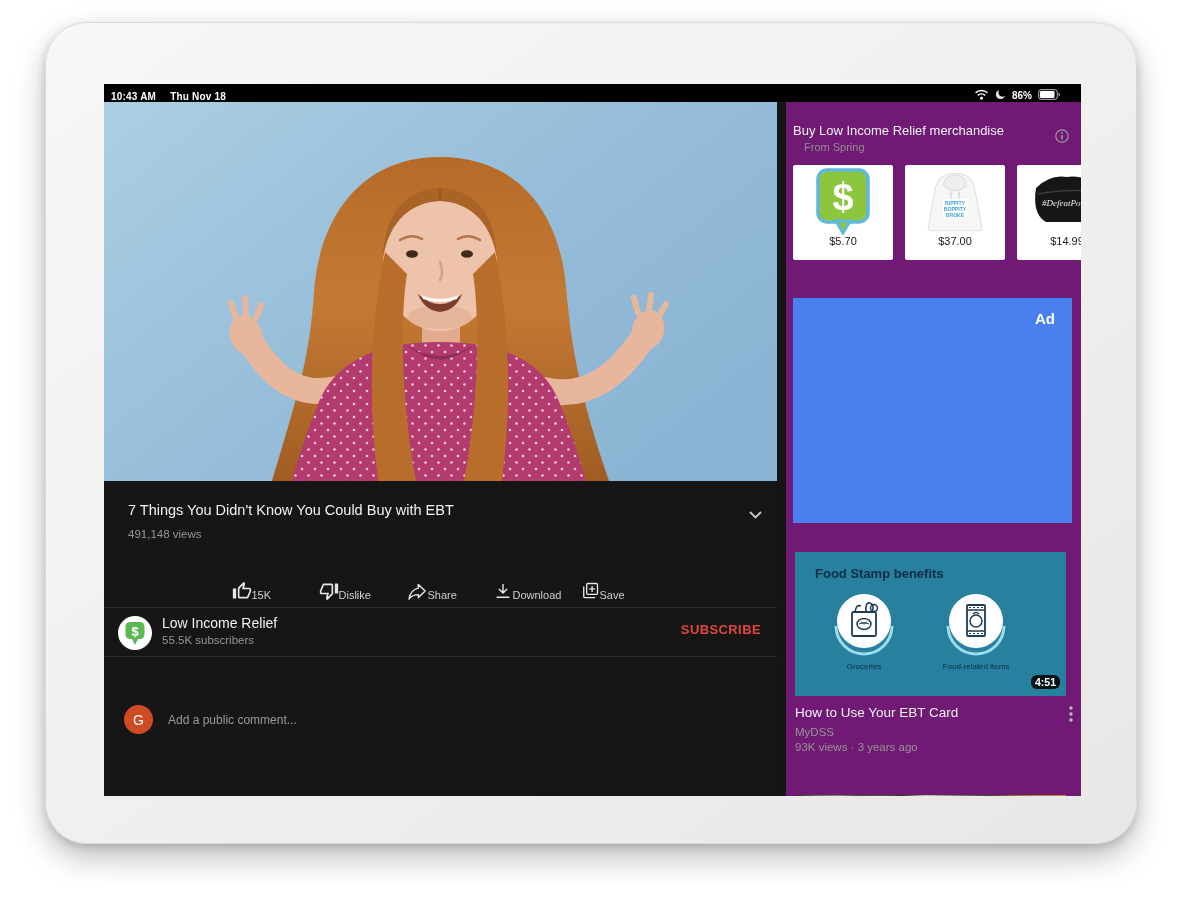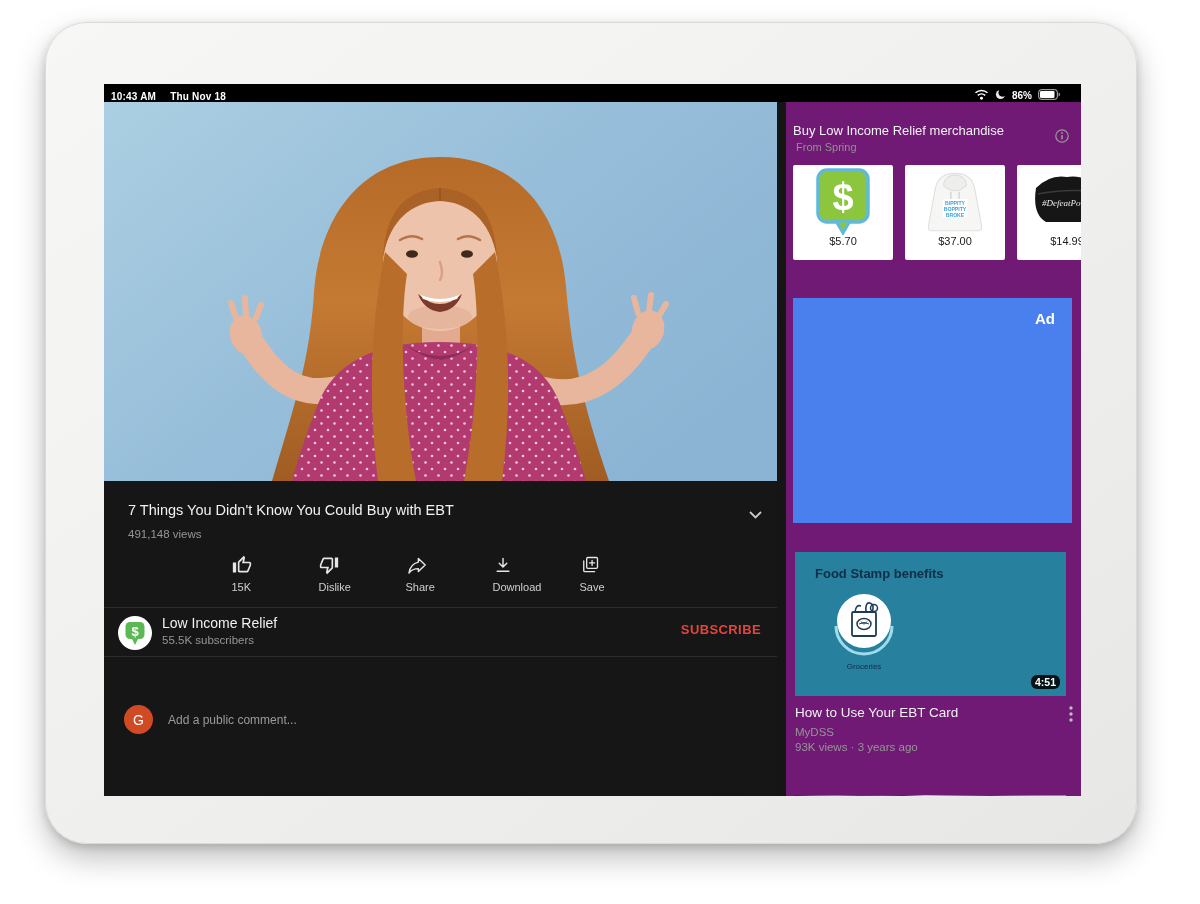--- a/index.html
+++ b/index.html
@@ -28,21 +28,21 @@
   .leftcol { position:absolute; left:0; top:18px; width:673px; height:694px; background:#161616; }
   .video { position:absolute; left:0; top:0; width:673px; height:379px; cursor:pointer; }
 
   .title-row { position:absolute; left:0; top:379px; width:673px; }
   .v-title { position:absolute; left:24px; top:21px; width:580px; color:#f1f1f1; font-size:14.5px; }
   .chevron { position:absolute; right:15px; top:24px; }
   .v-views { position:absolute; left:24px; top:47px; color:#969696; font-size:11.5px; }
 
   .actions { position:absolute; left:0; top:449px; width:673px; height:50px;
     display:flex; justify-content:center; gap:17px; }
-  .action-btn { width:70px; display:flex; flex-direction:column; align-items:flex-start; gap:6px;
+  .action-btn { width:70px; display:flex; flex-direction:row; align-items:flex-end; 
     padding-top:4px; cursor:pointer; }
   .action-btn .lbl { color:#cfcfcf; font-size:11px; }
 
   .divider { position:absolute; left:0; width:673px; height:1px; background:#2b2b2b; }
 
   .channel-row { position:absolute; left:0; top:506px; width:673px; height:48px; }
   .ch-avatar { position:absolute; left:14px; top:8px; width:34px; height:34px; }
   .ch-name { position:absolute; left:58px; top:7px; color:#f1f1f1; font-size:14px; }
   .ch-subs { position:absolute; left:58px; top:26px; color:#969696; font-size:11.5px; }
   .subscribe { position:absolute; right:16px; top:14px; color:#e0453e; font-size:13px; font-weight:700;
@@ -54,21 +54,21 @@
   .sort-ic { position:absolute; right:18px; top:8px; cursor:pointer; }
 
   .comment-row { position:absolute; left:0; top:592px; width:673px; height:50px; cursor:text; }
   .g-avatar { position:absolute; left:20px; top:11px; width:29px; height:29px; border-radius:50%;
     background:#d04b24; color:#fff; font-size:14px; display:flex; align-items:center; justify-content:center; }
   .c-placeholder { position:absolute; left:64px; top:19px; color:#9a9a9a; font-size:12px; }
 
   
   .sidebar { position:absolute; left:682px; top:18px; width:295px; height:861px; background:#701a75; }
   .merch-title { position:absolute; left:7px; top:21px; color:#f1f1f1; font-size:13px; }
-  .merch-sub { position:absolute; left:10px; top:39px; color:#919191; font-size:11px; }
+  .merch-sub { position:absolute; left:18px; top:39px; color:#919191; font-size:11px; }
   .info-ic { position:absolute; right:12px; top:27px; cursor:pointer; }
 
   .products { position:absolute; left:7px; top:63px; width:288px; height:95px; display:flex; gap:12px; }
   .p-card { width:100px; height:95px; background:#fff; border-radius:2px; flex:0 0 100px;
     display:flex; flex-direction:column; align-items:center; cursor:pointer; }
   .p-img { height:72px; display:flex; align-items:center; justify-content:center; }
   .p-price { color:#1a1a1a; font-size:11px; margin-top:-2px; }
 
   .ad-box { position:absolute; left:7px; top:196px; width:279px; height:225px; background:#4a80ee; cursor:pointer; }
   .ad-label { position:absolute; right:17px; top:12px; color:#fff; font-size:15px; font-weight:700; }
@@ -314,20 +314,32 @@
               <path d="M8 38 A28 28 0 0 0 64 38" fill="none" stroke="#9edcec" stroke-width="3"></path>
               <circle cx="36" cy="33" r="27" fill="#fff"></circle>
               <rect x="24" y="24" width="24" height="24" rx="1.5" fill="none" stroke="#1d3d57" stroke-width="1.8"></rect>
               <ellipse cx="36" cy="36" rx="7" ry="5.5" fill="none" stroke="#1d3d57" stroke-width="1.5"></ellipse>
               <path d="M31 36 q5 -3 10 0 M33 33.5 q3 5 6 0" stroke="#1d3d57" stroke-width="1" fill="none"></path>
               <path d="M27 24 q1 -8 6 -6 M44 24 q3 -7 -2 -9 q-5 -1 -4 9" fill="none" stroke="#1d3d57" stroke-width="1.6"></path>
               <circle cx="46" cy="20" r="3.5" fill="none" stroke="#1d3d57" stroke-width="1.5"></circle>
             </svg>
             <div class="t-label">Groceries</div>
           </div>
+          <div class="t-item two">
+            <svg width="72" height="72" viewBox="0 0 72 72">
+              <path d="M8 38 A28 28 0 0 0 64 38" fill="none" stroke="#9edcec" stroke-width="3"></path>
+              <circle cx="36" cy="33" r="27" fill="#fff"></circle>
+              <rect x="27" y="17" width="18" height="31" rx="1" fill="none" stroke="#1d3d57" stroke-width="1.8"></rect>
+              <path d="M27 22 h18 M27 43 h18" stroke="#1d3d57" stroke-width="1.4"></path>
+              <path d="M29 19.5 h2 M33 19.5 h2 M37 19.5 h2 M41 19.5 h2 M29 45.5 h2 M33 45.5 h2 M37 45.5 h2 M41 45.5 h2" stroke="#1d3d57" stroke-width="1.2"></path>
+              <circle cx="36" cy="33" r="6" fill="none" stroke="#1d3d57" stroke-width="1.5"></circle>
+              <path d="M33 26 q3 -3 6 0" stroke="#1d3d57" stroke-width="1.3" fill="none"></path>
+            </svg>
+            <div class="t-label">Food-related items</div>
+          </div>
           <div class="duration">4:51</div>
         </div>
 
         <div class="s-title">How to Use Your EBT Card</div>
         <div class="kebab">
           <svg width="4" height="16" viewBox="0 0 4 16">
             <circle cx="2" cy="2" r="1.7" fill="#bdbdbd"></circle>
               <circle cx="2" cy="8" r="1.7" fill="#bdbdbd"></circle>
               <circle cx="2" cy="14" r="1.7" fill="#bdbdbd"></circle>
           </svg>

